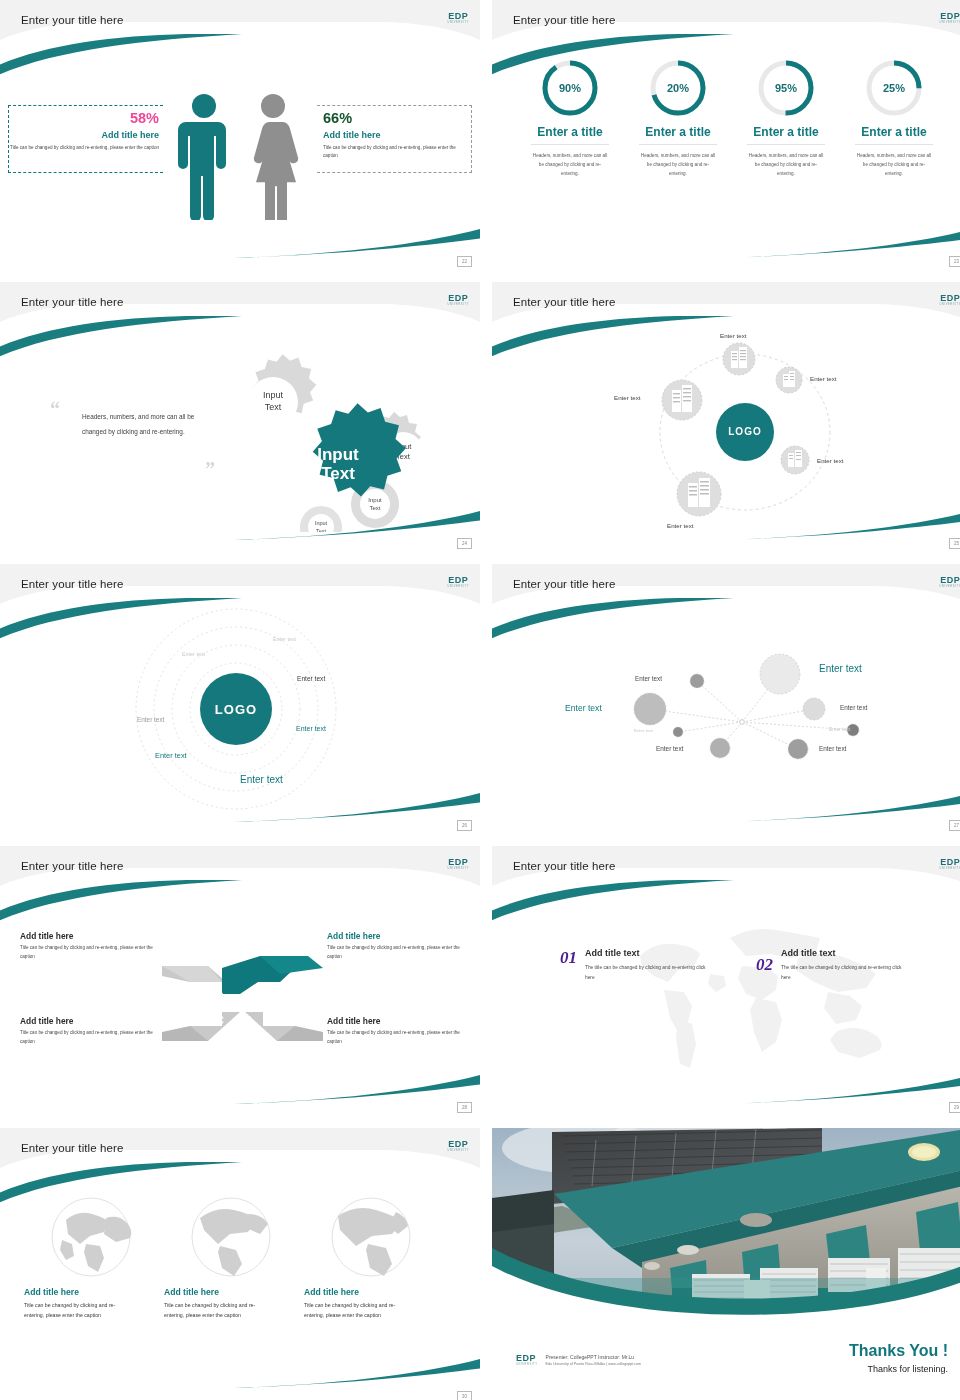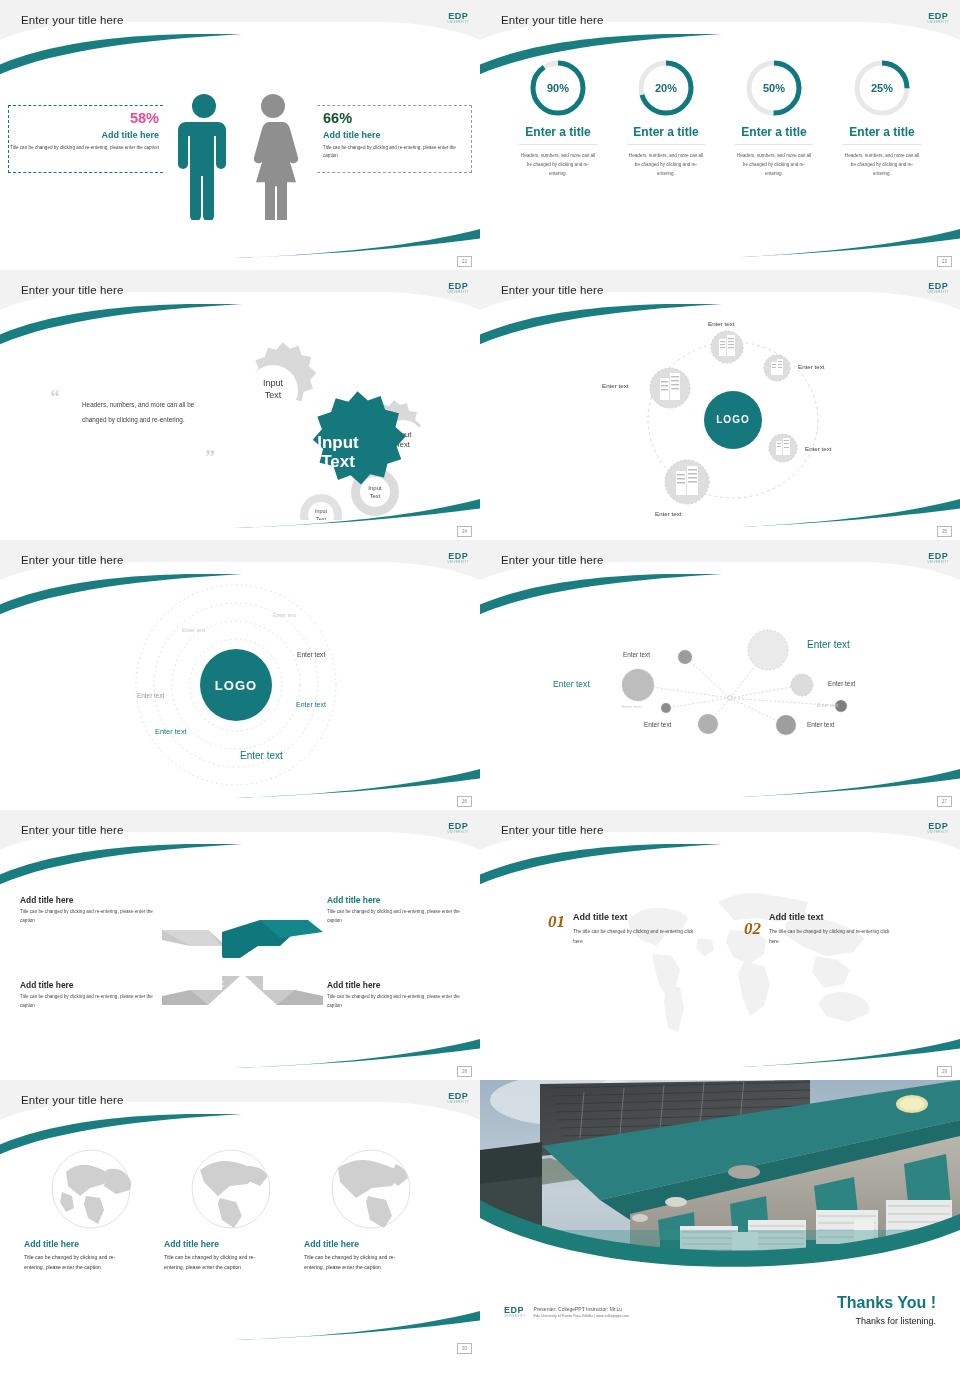--- a/index.html
+++ b/index.html
@@ -1,17 +1,17 @@
 <!DOCTYPE html>
 <html><head>
 <meta charset="utf-8">
 <style>
   html,body{margin:0;padding:0;background:#ffffff;}
   body{width:960px;height:1400px;font-family:"Liberation Sans",sans-serif;overflow:hidden;}
-  .deck{display:grid;grid-template-columns:480px 480px;grid-template-rows:270px 270px 270px 270px 280px;width:960px;height:1200px;column-gap:0;row-gap:0;}
+  .deck{display:grid;grid-template-columns:480px 480px;grid-template-rows:270px 270px 270px 270px 280px;width:960px;height:1200px;column-gap:0;row-gap:0;gap:12px;}
   .cell{width:480px;position:relative;overflow:hidden;background:#fff;}
   .slide{position:absolute;left:0;top:0;width:480px;height:270px;background:#ffffff;overflow:hidden;}
   .r5 .slide{height:280px;}
   
   .hdr{position:absolute;left:0;top:0;width:480px;height:40px;background:#f2f2f2;overflow:hidden;}
   .hdr:after{content:"";position:absolute;left:-40px;top:22px;width:560px;height:120px;background:#ffffff;border-radius:50%/100%;}
   .title{position:absolute;left:21px;top:14px;font-size:11.5px;color:#231f20;letter-spacing:.1px;z-index:5;}
   .logo{position:absolute;right:11px;top:12px;z-index:6;text-align:center;line-height:1;}
   .logo .l1{font-size:9px;font-weight:bold;color:#1d6f74;letter-spacing:.5px;font-family:"Liberation Sans",sans-serif;}
   .logo .l2{font-size:2.6px;color:#7aa3a8;letter-spacing:.6px;margin-top:1px;}
@@ -49,21 +49,21 @@
   .et.teal{color:#0f787d;}
   .et.faint{color:#c9c9c9;}
   .et.mid{color:#9a9a9a;}
 
   
   .s7-h{font-size:8.4px;font-weight:bold;color:#2b2b2b;}
   .s7-h.teal{color:#10797e;}
   .s7-p{font-size:4.6px;color:#4a4a4a;line-height:1.95;margin-top:3px;}
 
   
-  .big-num{font-size:17px;font-weight:bold;font-style:italic;color:#a16207;font-family:"Liberation Serif",serif;}
+  .big-num{font-size:17px;font-weight:bold;font-style:italic;color:#4c1d95;font-family:"Liberation Serif",serif;}
   .s8-h{font-size:9px;font-weight:bold;color:#2c2c2c;}
   .s8-p{font-size:4.8px;color:#4a4a4a;line-height:2.0;margin-top:5px;}
 
   
   .g-h{font-size:8.6px;font-weight:bold;color:#10797e;}
   .g-p{font-size:5.2px;color:#3a3a3a;line-height:2.0;margin-top:3px;}
 
   
   .s10{position:absolute;inset:0;background:#fff;overflow:hidden;}
   .photo-wrap{position:absolute;left:0;top:0;width:480px;height:205px;overflow:hidden;}
@@ -154,21 +154,21 @@
             </div>
             <div class="d-title">Enter a title</div>
             <div class="d-txt">Headers, numbers, and more can all be changed by clicking and re-entering.</div>
           </div>
           <div class="donut-col">
             <div class="donut">
               <svg width="60" height="60" viewBox="0 0 60 60">
                 <circle cx="30" cy="30" r="25" fill="none" stroke="#e8e8e8" stroke-width="5"></circle>
                 <circle cx="30" cy="30" r="25" fill="none" stroke="#10797e" stroke-width="5" stroke-dasharray="78.5 157.1" transform="rotate(-90 30 30)"></circle>
               </svg>
-              <div class="pct">50%</div>
+              <div class="pct">95%</div>
             </div>
             <div class="d-title">Enter a title</div>
             <div class="d-txt">Headers, numbers, and more can all be changed by clicking and re-entering.</div>
           </div>
           <div class="donut-col">
             <div class="donut">
               <svg width="60" height="60" viewBox="0 0 60 60">
                 <circle cx="30" cy="30" r="25" fill="none" stroke="#e8e8e8" stroke-width="5"></circle>
                 <circle cx="30" cy="30" r="25" fill="none" stroke="#10797e" stroke-width="5" stroke-dasharray="39.3 157.1" transform="rotate(-90 30 30)"></circle>
               </svg>

